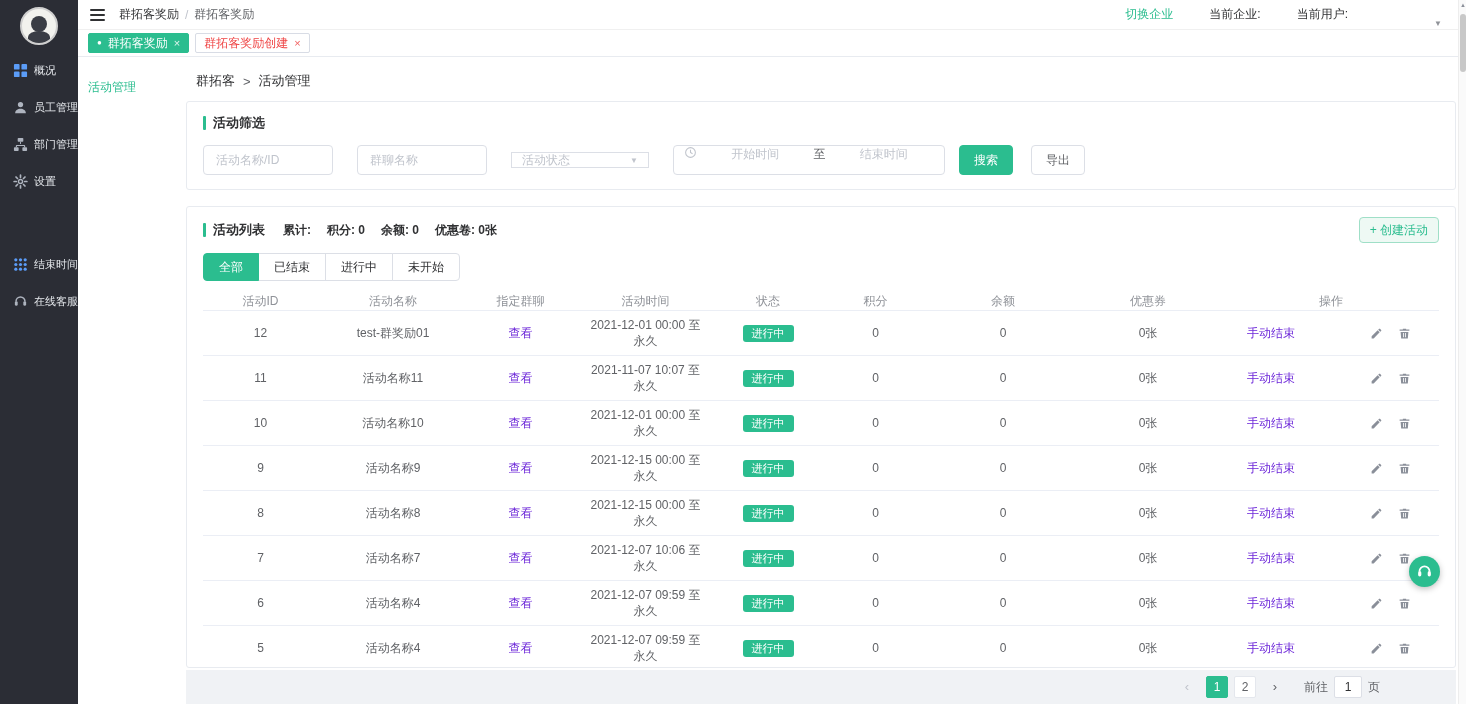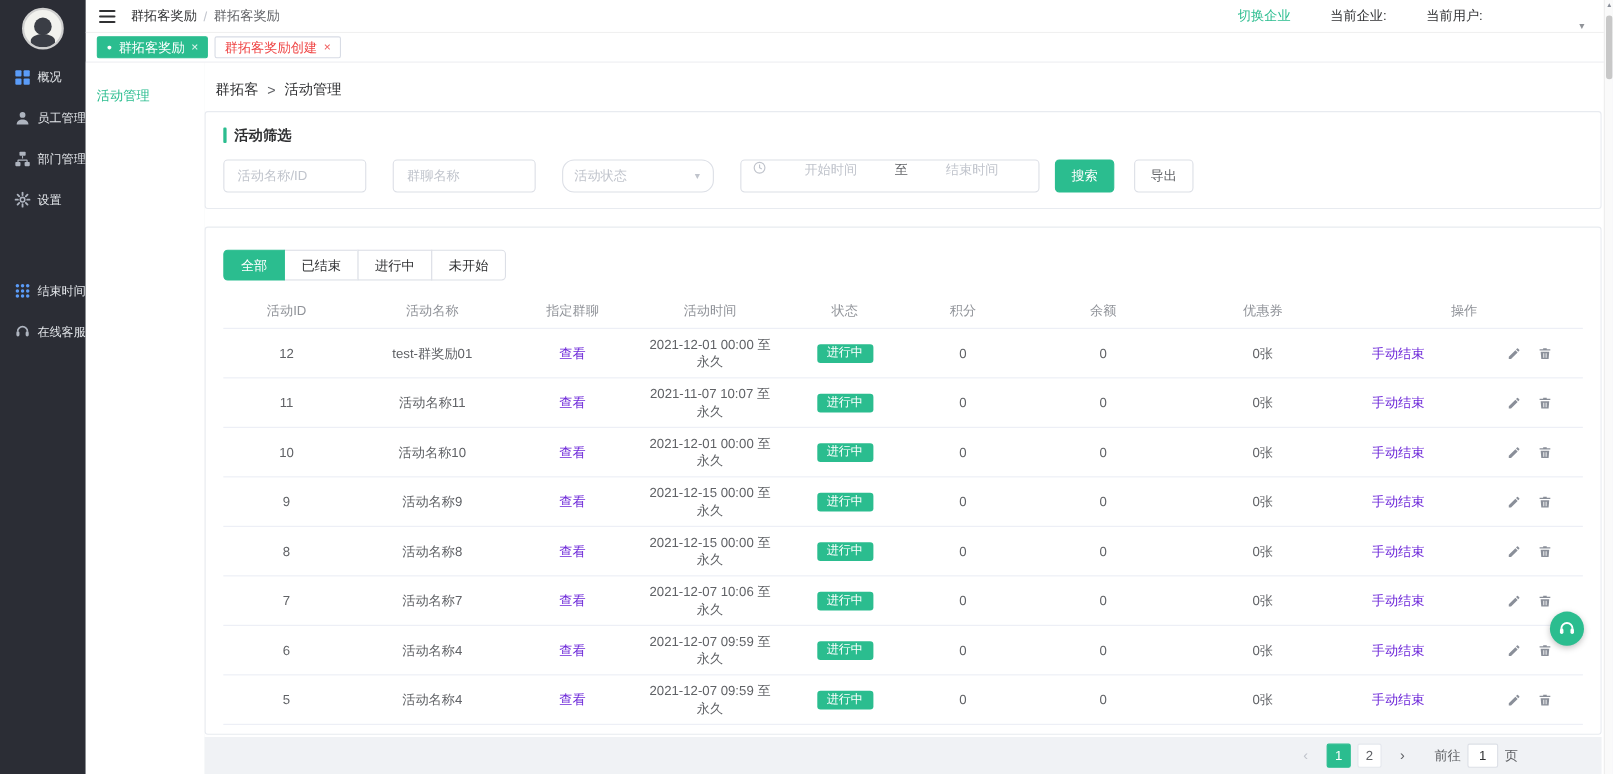--- a/index.html
+++ b/index.html
@@ -56,21 +56,21 @@
   .page-breadcrumb .sep { color:#606266; }
 
   .card { background:#fff; border:1px solid #e8ebf0; border-radius:3px; }
   .filter-card { padding:12px 16px 14px; }
   .section-title { display:flex; align-items:center; font-weight:bold; font-size:13px; color:#303133; }
   .section-title::before { content:""; width:3px; height:14px; background:#2bbd8f; margin-right:7px; border-radius:1px; }
 
   .filter-row { display:flex; align-items:center; margin-top:13px; gap:24px; }
   .f-input { width:130px; height:30px; border:1px solid #dcdfe6; border-radius:4px; padding:0 12px; font-size:12px; color:#303133; font-family:inherit; outline:none; }
   .f-input::placeholder { color:#c0c4cc; }
-  .f-select { width:138px; height:30px; border:1px solid #dcdfe6; border-radius:11px; padding:0 10px; display:flex; align-items:center; justify-content:space-between; cursor:pointer; background:#fff; }
+  .f-select { width:138px; height:16px; border:1px solid #dcdfe6; border-radius:0; padding:0 10px; display:flex; align-items:center; justify-content:space-between; cursor:pointer; background:#fff; }
   .f-select .ph { color:#c0c4cc; }
   .f-select .caret { color:#c0c4cc; font-size:8px; }
   .f-daterange { width:272px; height:30px; border:1px solid #dcdfe6; border-radius:4px; display:flex; align-items:flex-start; padding:0 10px; background:#fff; cursor:pointer; }
   .f-daterange .icon-clock { color:#c0c4cc; display:inline-flex; margin-right:8px; }
   .f-daterange .icon-clock svg { width:13px; height:13px; }
   .f-daterange .d-ph { color:#c0c4cc; flex:1; text-align:center; }
   .f-daterange .d-sep { color:#606266; padding:0 8px; }
   .btn { height:30px; padding:0 14px; border-radius:4px; font-size:12px; cursor:pointer; border:1px solid transparent; font-family:Liberation Mono, monospace; }
   .btn-primary { background:#2bbd8f; color:#fff; border-color:#2bbd8f; }
   .btn-plain { background:#fff; color:#606266; border-color:#dcdfe6; margin-left:-6px; }
@@ -268,20 +268,30 @@
               <span class="d-ph">开始时间</span>
               <span class="d-sep">至</span>
               <span class="d-ph">结束时间</span>
             </div>
             <button class="btn btn-primary btn-search">搜索</button>
             <button class="btn btn-plain">导出</button>
           </div>
         </section>
 
         <section class="card list-card">
+          <div class="list-header">
+            <div class="section-title">活动列表</div>
+            <div class="summary">
+              <span>累计:</span>
+              <span>积分: 0</span>
+              <span>余额: 0</span>
+              <span>优惠卷: 0张</span>
+            </div>
+            <button class="btn-create"><span>+</span> <span>创建活动</span></button>
+          </div>
 
           <div class="status-tabs">
               <button class="stab active">全部</button>
               <button class="stab">已结束</button>
               <button class="stab">进行中</button>
               <button class="stab">未开始</button>
             </div>
 
           <div class="grid-row thead">
               <div class="th">活动ID</div>

